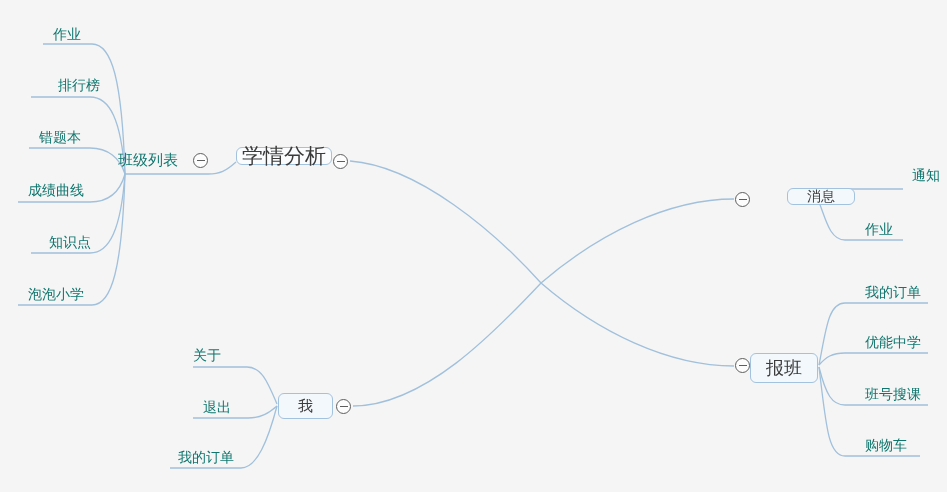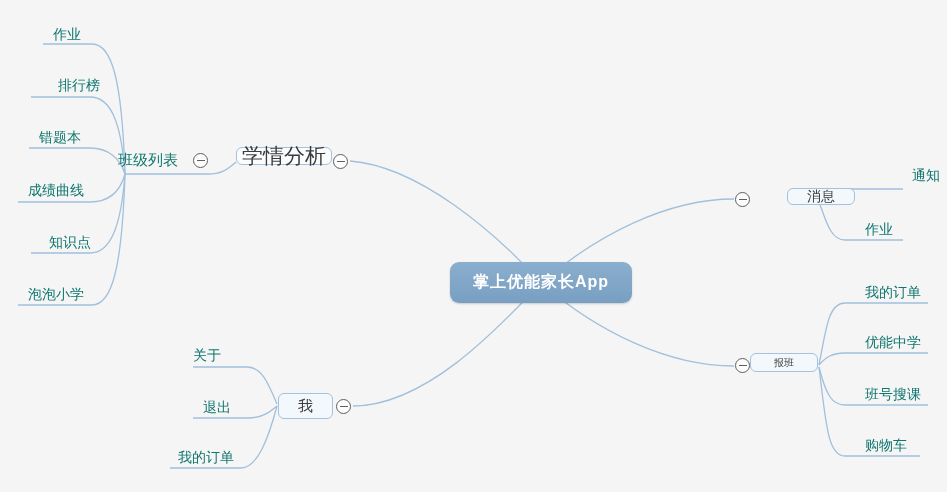--- a/index.html
+++ b/index.html
@@ -28,21 +28,21 @@
     position:absolute;
     background:#f3f8fc;
     border:1.4px solid #a3c2de;
     border-radius:6px;
     color:#3b3b3b;
     display:flex;align-items:center;justify-content:center;
     white-space:nowrap;box-sizing:border-box;cursor:default;
   }
   .node-analysis{left:236px;top:147px;width:96px;height:18px;font-size:21px;background:#fafcfe;}
   .node-messages{left:750px;top:188px;width:68px;height:17px;font-size:14px;margin-left:37px;}
-  .node-enroll{left:750px;top:353px;width:68px;height:19px;font-size:10px;}
+  .node-enroll{left:750px;top:353px;width:68px;height:30px;font-size:18px;}
   .node-me{left:278px;top:393px;width:55px;height:26px;font-size:15px;}
   .leaf{
     position:absolute;
     color:#0f766e;font-size:14px;line-height:17px;
     white-space:nowrap;cursor:default;
   }
   .sub-label{font-size:15px;}
   .collapse{
     position:absolute;width:15px;height:15px;box-sizing:border-box;
     border:1.5px solid #5e5e5e;border-radius:50%;background:#fdfdfd;
@@ -77,21 +77,20 @@
     <path class="edge" d="M819 365 C826 330 828 303 845 303 L928 303"></path>
     <path class="edge" d="M819 365 C826 357 832 353 845 353 L928 353"></path>
     <path class="edge" d="M819 367 C826 395 832 405 845 405 L928 405"></path>
     <path class="edge" d="M819 367 C826 425 828 456 845 456 L920 456"></path>
 
     <path class="edge" d="M277 404 C268 383 262 367 247 367 L193 367"></path>
     <path class="edge" d="M277 406 C269 413 261 418 248 418 L193 418"></path>
     <path class="edge" d="M277 406 C268 440 257 468 241 468 L170 468"></path>
   </svg>
 
-  <div class="root-node">掌上优能家长App</div>
 
   <div class="node-box node-analysis">学情分析</div>
   <div class="node-box node-messages">消息</div>
   <div class="node-box node-enroll">报班</div>
   <div class="node-box node-me">我</div>
 
   <div class="collapse" style="left:333px;top:154px">
       <span class="minus"></span>
     </div>
   <div class="collapse" style="left:193px;top:153px">

